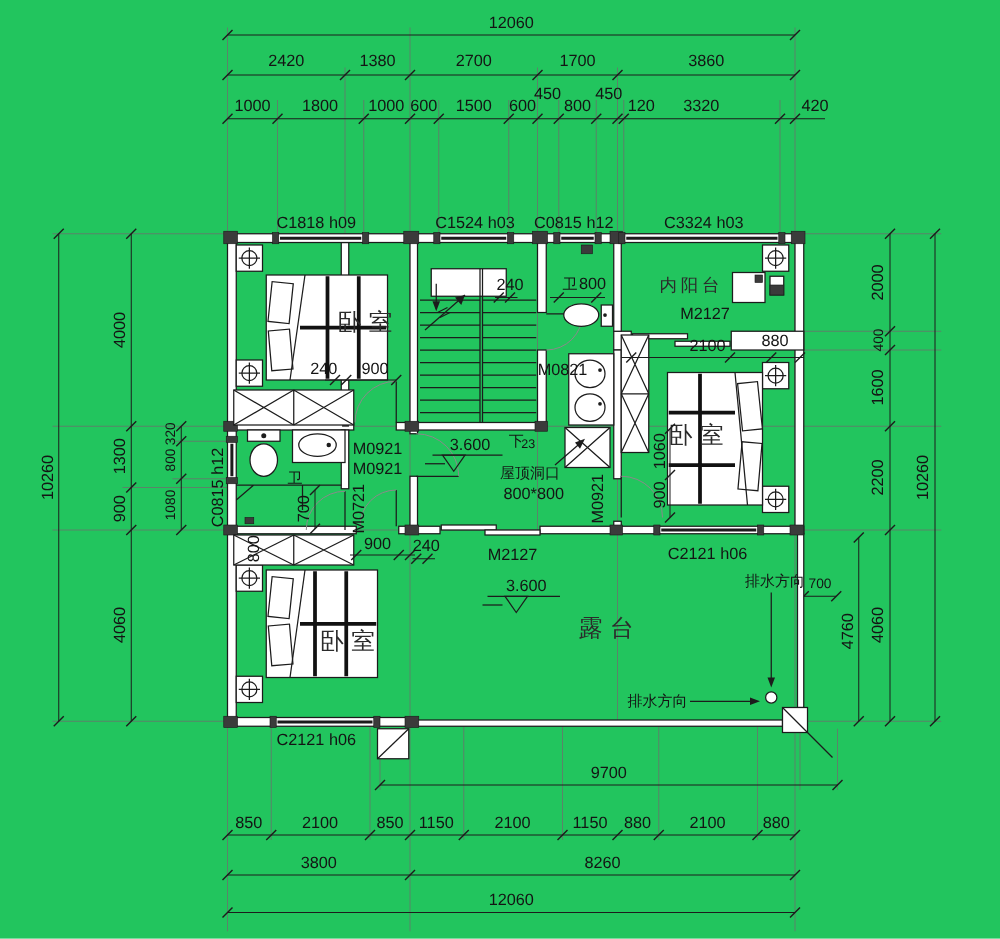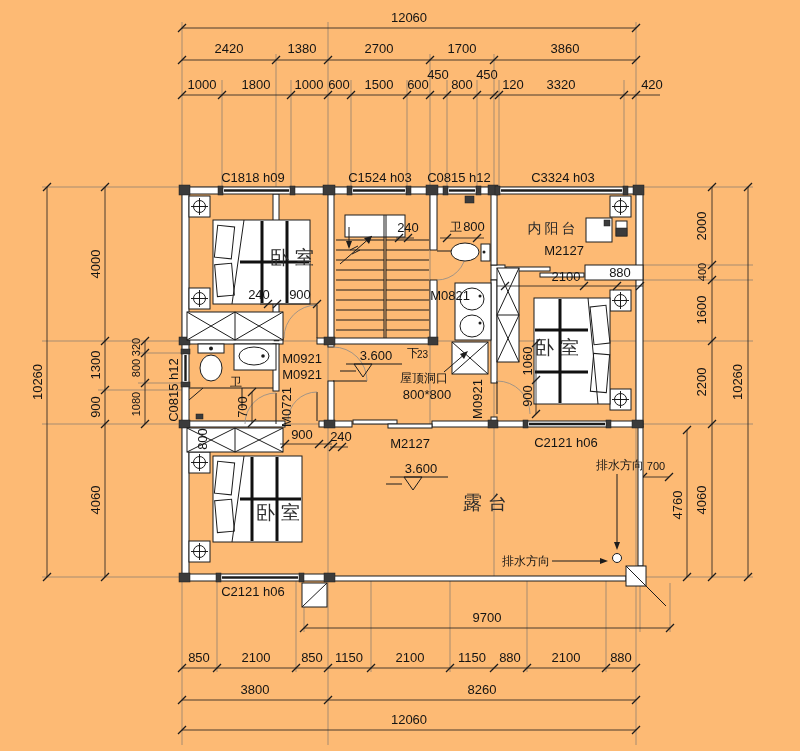--- a/index.html
+++ b/index.html
@@ -1,16 +1,16 @@
 <!DOCTYPE html>
 <html><head>
 <meta charset="utf-8">
 <style>
   html,body{margin:0;padding:0;background:#fff;}
-  #stage{width:800px;height:751px;position:relative;background:#fdba74;}
+  #stage{width:800px;height:751px;position:relative;background:#22c55e;}
   svg{display:block;}
   text{font-family:"Liberation Sans","DejaVu Sans",sans-serif;fill:#141414;}
   .td{font-size:13px;text-anchor:middle;}
   .ts{font-size:11px;text-anchor:middle;}
   .tc{font-size:12px;text-anchor:middle;}
   .room{font-size:19px;text-anchor:middle;letter-spacing:6px;fill:#2b2b2b;}
   .room-s{font-size:14px;text-anchor:middle;letter-spacing:3px;fill:#2b2b2b;}
   .ln{stroke:#1c1c1c;stroke-width:1;fill:none;}
   .ln2{stroke:#1c1c1c;stroke-width:2.4;fill:none;}
   .ax{stroke:#6e6e6e;stroke-width:0.6;fill:none;}

